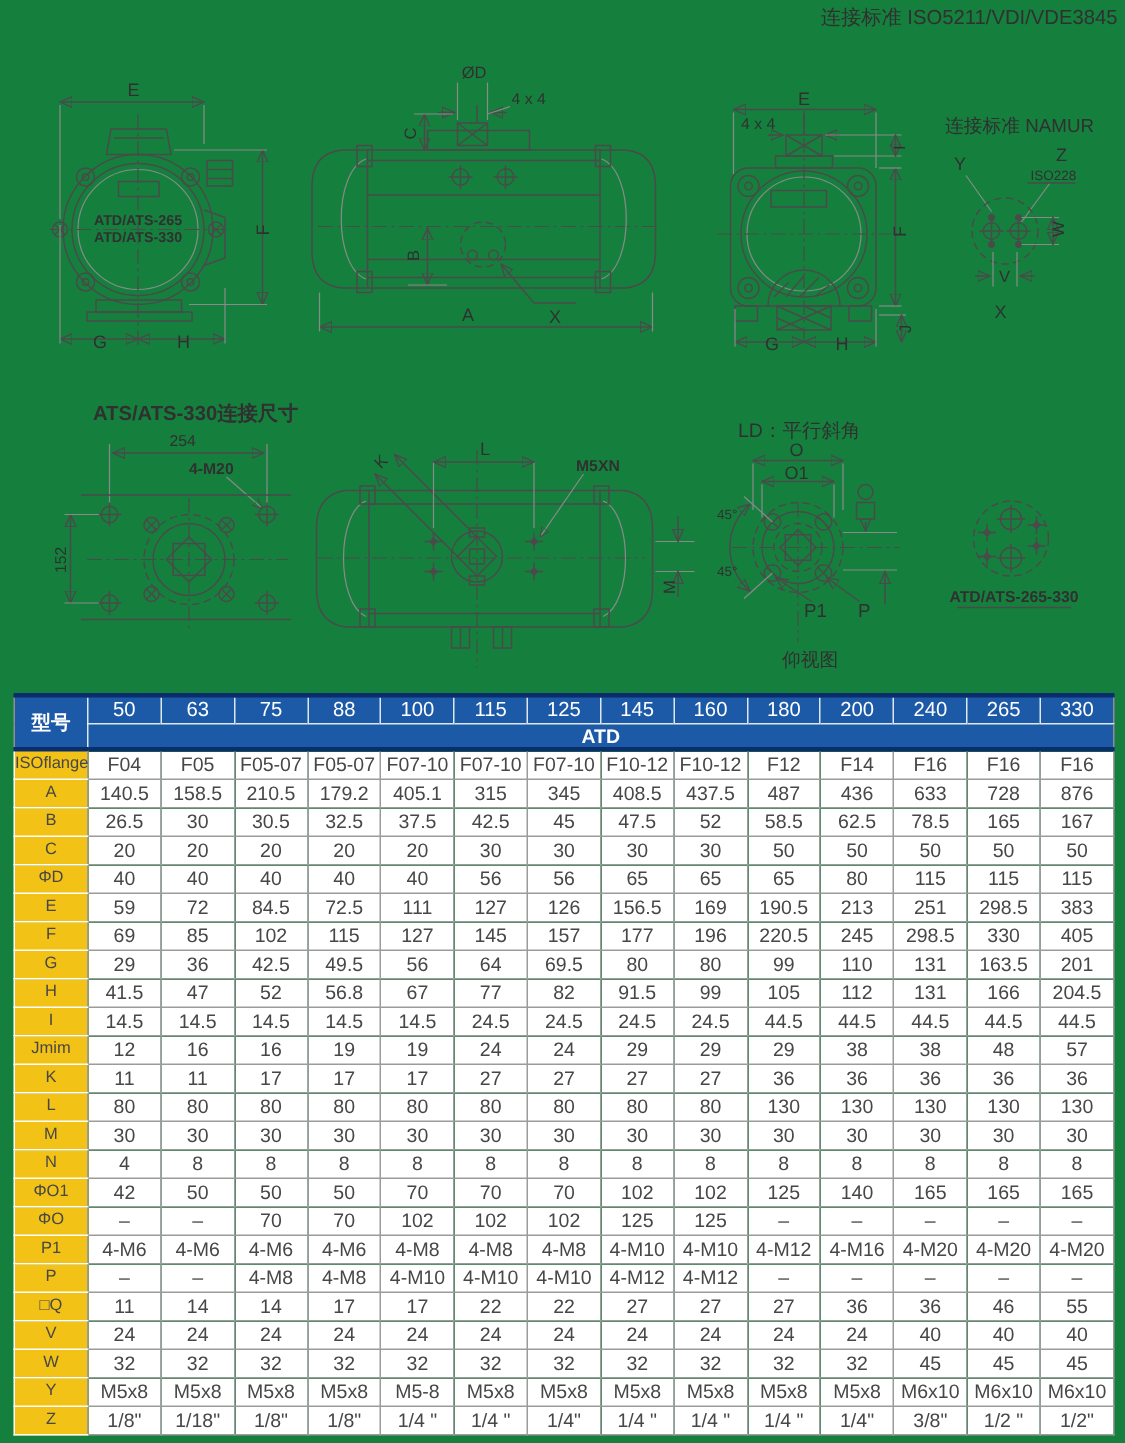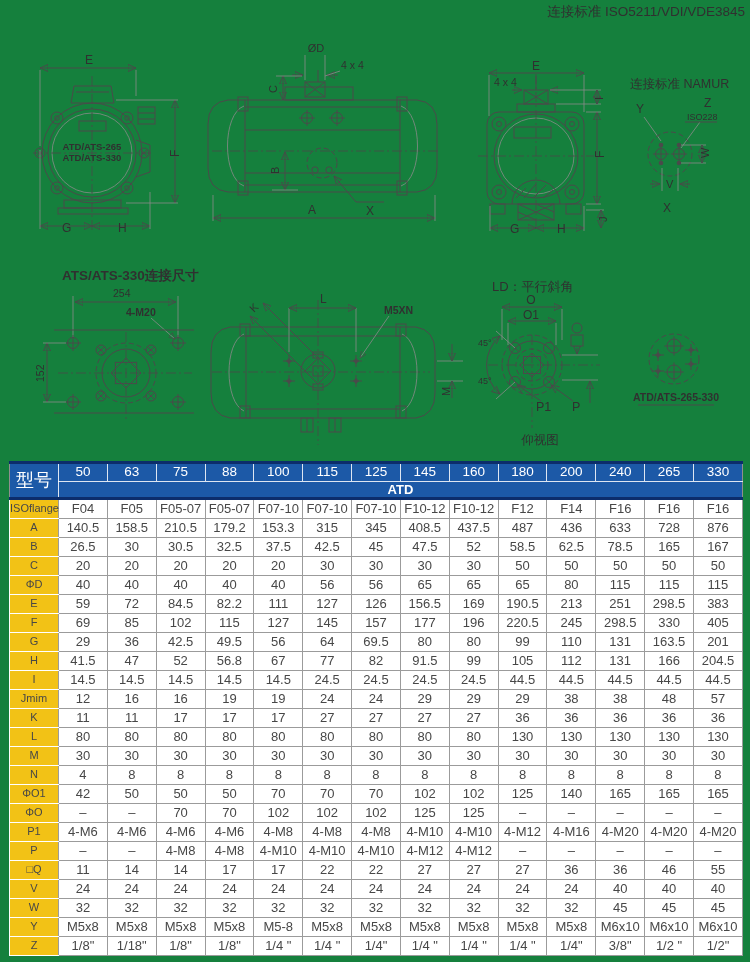--- a/index.html
+++ b/index.html
@@ -9,21 +9,21 @@
   svg text{fill:#303030;font-family:"Liberation Sans",sans-serif;}
   .art line,.art path,.art rect,.art circle,.art polygon,.art polyline,
   defs line,defs path,defs rect,defs circle,defs polygon{stroke:#4a4a4a;fill:none;stroke-width:1;}
   .art .thin{stroke:#8a8a8a;stroke-width:.8;}
   .art .dash{stroke-dasharray:5 3;}
   .art .cl{stroke-dasharray:10 3 2 3;stroke-width:.8;}
   .fill{fill:#4a4a4a !important;stroke:none !important;}
   table.dims{border-collapse:collapse;table-layout:fixed;width:734px;margin:2px 0 0 9px;
     border:1px solid #8f8f8f;border-top:3px solid var(--navy);}
   table.dims th,table.dims td{padding:0;line-height:1.05;}
-  th.corner{background:var(--blue);color:#fff;font-size:18px;font-weight:normal;
+  th.corner{background:var(--blue);color:#fff;font-size:13px;font-weight:bold;
     border-right:1px solid rgba(255,255,255,.85);border-bottom:3px solid var(--navy);}
   th.sz{background:var(--blue);color:#fff;font-size:13.5px;font-weight:normal;height:17px;
     border-left:1px solid rgba(255,255,255,.85);}
   th.series{background:var(--blue);color:#fff;font-size:13px;font-weight:bold;height:15px;
     text-align:center;border-top:1px solid rgba(255,255,255,.85);border-bottom:3px solid var(--navy);}
   th.rl{background:var(--yellow);color:var(--ink);font-weight:normal;font-size:11px;height:18px;
     border:1px solid #fff;border-right:1px solid var(--grid);white-space:nowrap;}
   table.dims td{border:1px solid var(--grid);color:var(--ink);font-size:13px;text-align:center;
     height:18px;white-space:nowrap;overflow:hidden;background:#fff;}
 </style>
@@ -413,21 +413,21 @@
           <td>F16</td>
           <td>F16</td>
           <td>F16</td>
         </tr>
         <tr>
           <th class="rl">A</th>
           <td>140.5</td>
           <td>158.5</td>
           <td>210.5</td>
           <td>179.2</td>
-          <td>153.3</td>
+          <td>405.1</td>
           <td>315</td>
           <td>345</td>
           <td>408.5</td>
           <td>437.5</td>
           <td>487</td>
           <td>436</td>
           <td>633</td>
           <td>728</td>
           <td>876</td>
         </tr>
@@ -480,21 +480,21 @@
           <td>80</td>
           <td>115</td>
           <td>115</td>
           <td>115</td>
         </tr>
         <tr>
           <th class="rl">E</th>
           <td>59</td>
           <td>72</td>
           <td>84.5</td>
-          <td>82.2</td>
+          <td>72.5</td>
           <td>111</td>
           <td>127</td>
           <td>126</td>
           <td>156.5</td>
           <td>169</td>
           <td>190.5</td>
           <td>213</td>
           <td>251</td>
           <td>298.5</td>
           <td>383</td>

